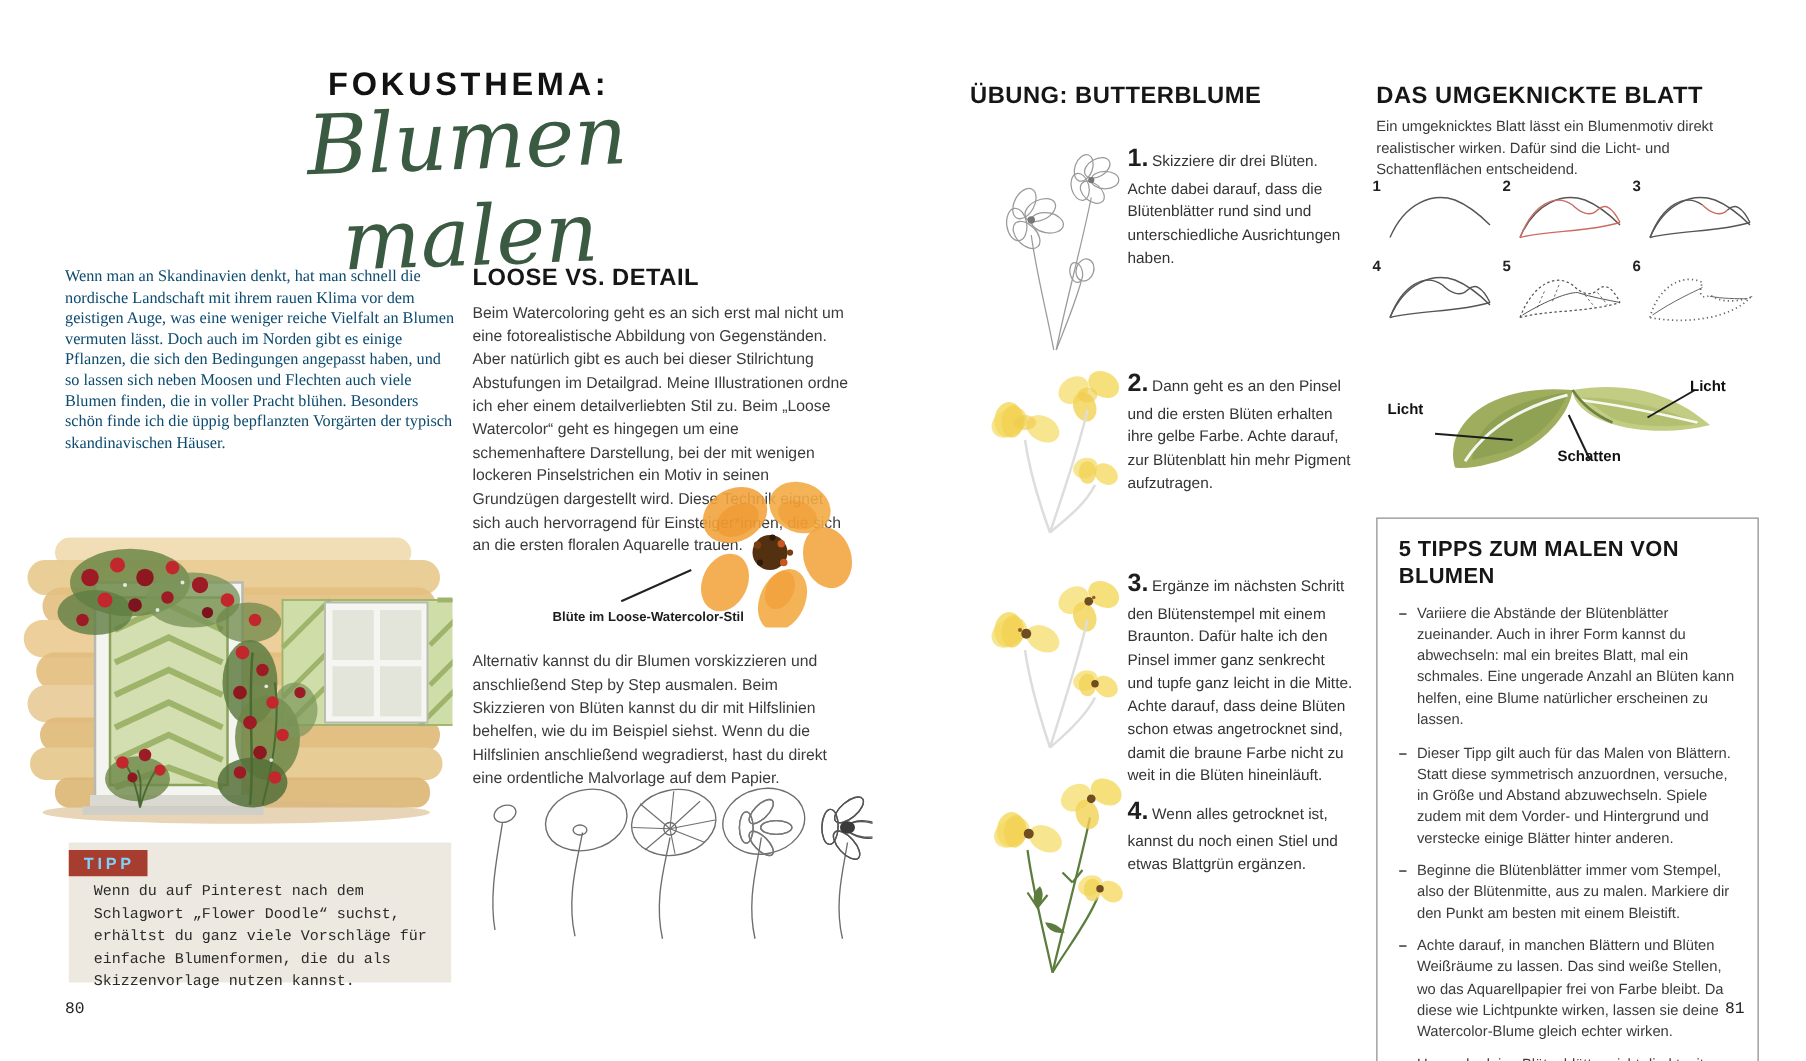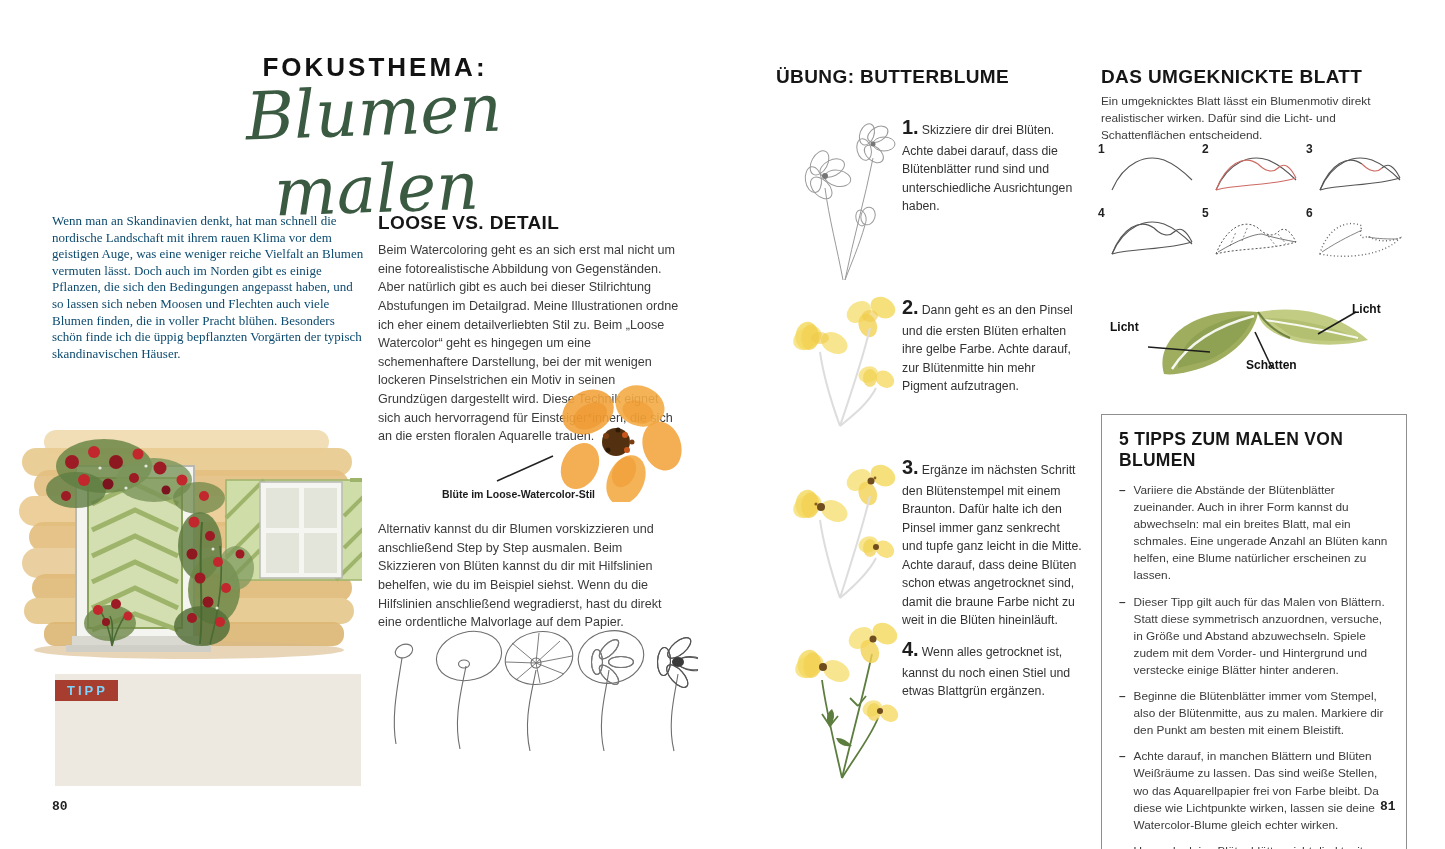--- a/index.html
+++ b/index.html
@@ -15,21 +15,21 @@
   .sec-head { font-size:19px; font-weight:bold; letter-spacing:0.4px; color:#161616; }
   .loose-head { left:378px; top:212px; }
   .loose-para1 { left:378px; top:241px; width:306px; font-size:12.6px; line-height:1.48; color:#3b3b3b; }
   .caption { left:442px; top:488px; width:170px; font-size:10.5px; font-weight:bold; color:#1c1c1c; }
   .loose-para2 { left:378px; top:520px; width:302px; font-size:12.6px; line-height:1.48; color:#3b3b3b; }
 
   .tip-box { left:55px; top:674px; width:306px; height:112px; background:#ede9e0; padding:30px 14px 10px 20px; }
   .tip-label { position:absolute; left:0px; top:6px; background:#a63d2e; color:#7dd3fc; font-weight:bold; font-size:13px; letter-spacing:3px; padding:3px 10px 3px 12px; }
   .tip-text { font-family:"Liberation Mono", monospace; font-size:12px; line-height:1.5; color:#2a2a2a; }
 
-  .page-num { font-family:"Liberation Mono", monospace; font-size:13px; font-weight:bold; color:#222; }
+  .page-num { font-family:"Liberation Mono", monospace; font-size:13px; font-weight:normal; color:#222; }
   .pn-left { left:52px; top:799px; }
   .pn-right { left:1380px; top:799px; }
 
   .ex-head { left:776px; top:66px; }
   .step { width:180px; font-size:12.3px; line-height:1.5; color:#333; }
   .step .num { font-size:20px; font-weight:bold; color:#1e1e1e; margin-right:3px; }
   .step1 { left:902px; top:112px; }
   .step2 { left:902px; top:292px; }
   .step3 { left:902px; top:452px; }
   .step4 { left:902px; top:616px;margin-top:18px; }
@@ -224,20 +224,21 @@
       <path d="M98,228 C96,214 92,202 86,192 M98,228 C102,212 108,202 112,196 M98,228 C98,214 100,206 96,198" stroke="#4a6a33" stroke-width="1.5" fill="none"></path>
       <circle cx="84" cy="192" r="5" fill="#c1272d"></circle>
         <circle cx="102" cy="186" r="5" fill="#9c1b24"></circle>
       <circle cx="114" cy="198" r="4.5" fill="#c1272d"></circle>
         <circle cx="92" cy="204" r="4" fill="#8e1820"></circle>
     </g>
   </svg>
 
   <div class="abs tip-box">
     <span class="tip-label">TIPP</span>
+    <div class="tip-text">Wenn du auf Pinterest nach dem Schlagwort „Flower Doodle“ suchst, erhältst du ganz viele Vorschläge für einfache Blumenformen, die du als Skizzenvorlage nutzen kannst.</div>
   </div>
 
   <div class="abs page-num pn-left">80</div>
 
   <div class="abs sec-head ex-head">ÜBUNG: BUTTERBLUME</div>
 
   <svg class="abs" style="left:795px; top:116px;" width="105" height="168" viewBox="0 0 105 168" fill="none" stroke="#9a9a9a" stroke-width="1">
     <g>
       <ellipse cx="43" cy="60" rx="13" ry="8" transform="rotate(10 30 60)"></ellipse>
       <ellipse cx="39" cy="49" rx="13" ry="8" transform="rotate(-62 30 60)"></ellipse>
@@ -283,21 +284,21 @@
       <ellipse cx="96" cy="86" rx="10" ry="8" fill="#f5da64" opacity="0.8" transform="rotate(35 88 90)"></ellipse>
       <ellipse cx="88" cy="96" rx="9" ry="7" fill="#f2d254" opacity="0.75" transform="rotate(90 88 90)"></ellipse>
     </g>
     <g stroke="#dddddd" stroke-width="2" fill="none">
       <path d="M32,64 C36,92 44,116 52,138"></path>
       <path d="M82,40 C74,74 62,108 52,138"></path>
       <path d="M88,100 C80,116 64,128 52,138"></path>
     </g>
   </svg>
   <div class="abs step step2">
-    <span class="num">2.</span><span>Dann geht es an den Pinsel und die ersten Blüten erhalten ihre gelbe Farbe. Achte darauf, zur Blütenmitte hin mehr Pigment aufzutragen.</span>
+    <span class="num">2.</span><span>Dann geht es an den Pinsel und die ersten Blüten erhalten ihre gelbe Farbe. Achte darauf, zur Blütenblatt hin mehr Pigment aufzutragen.</span>
   </div>
 
   <svg class="abs" style="left:788px; top:448px;" width="110" height="155" viewBox="0 0 110 155">
     <g>
       <ellipse cx="22" cy="52" rx="15" ry="11" fill="#f7e17c" opacity="0.85" transform="rotate(-30 32 60)"></ellipse>
       <ellipse cx="34" cy="46" rx="14" ry="11" fill="#f5da64" opacity="0.85" transform="rotate(-80 32 60)"></ellipse>
       <ellipse cx="46" cy="56" rx="14" ry="10" fill="#f7e17c" opacity="0.85" transform="rotate(28 32 60)"></ellipse>
       <ellipse cx="30" cy="70" rx="13" ry="9" fill="#f2d254" opacity="0.8" transform="rotate(95 32 60)"></ellipse>
       <circle cx="33" cy="59" r="4" fill="#6f4d1e"></circle>
         <circle cx="28" cy="56" r="1.6" fill="#8a5f25"></circle>

